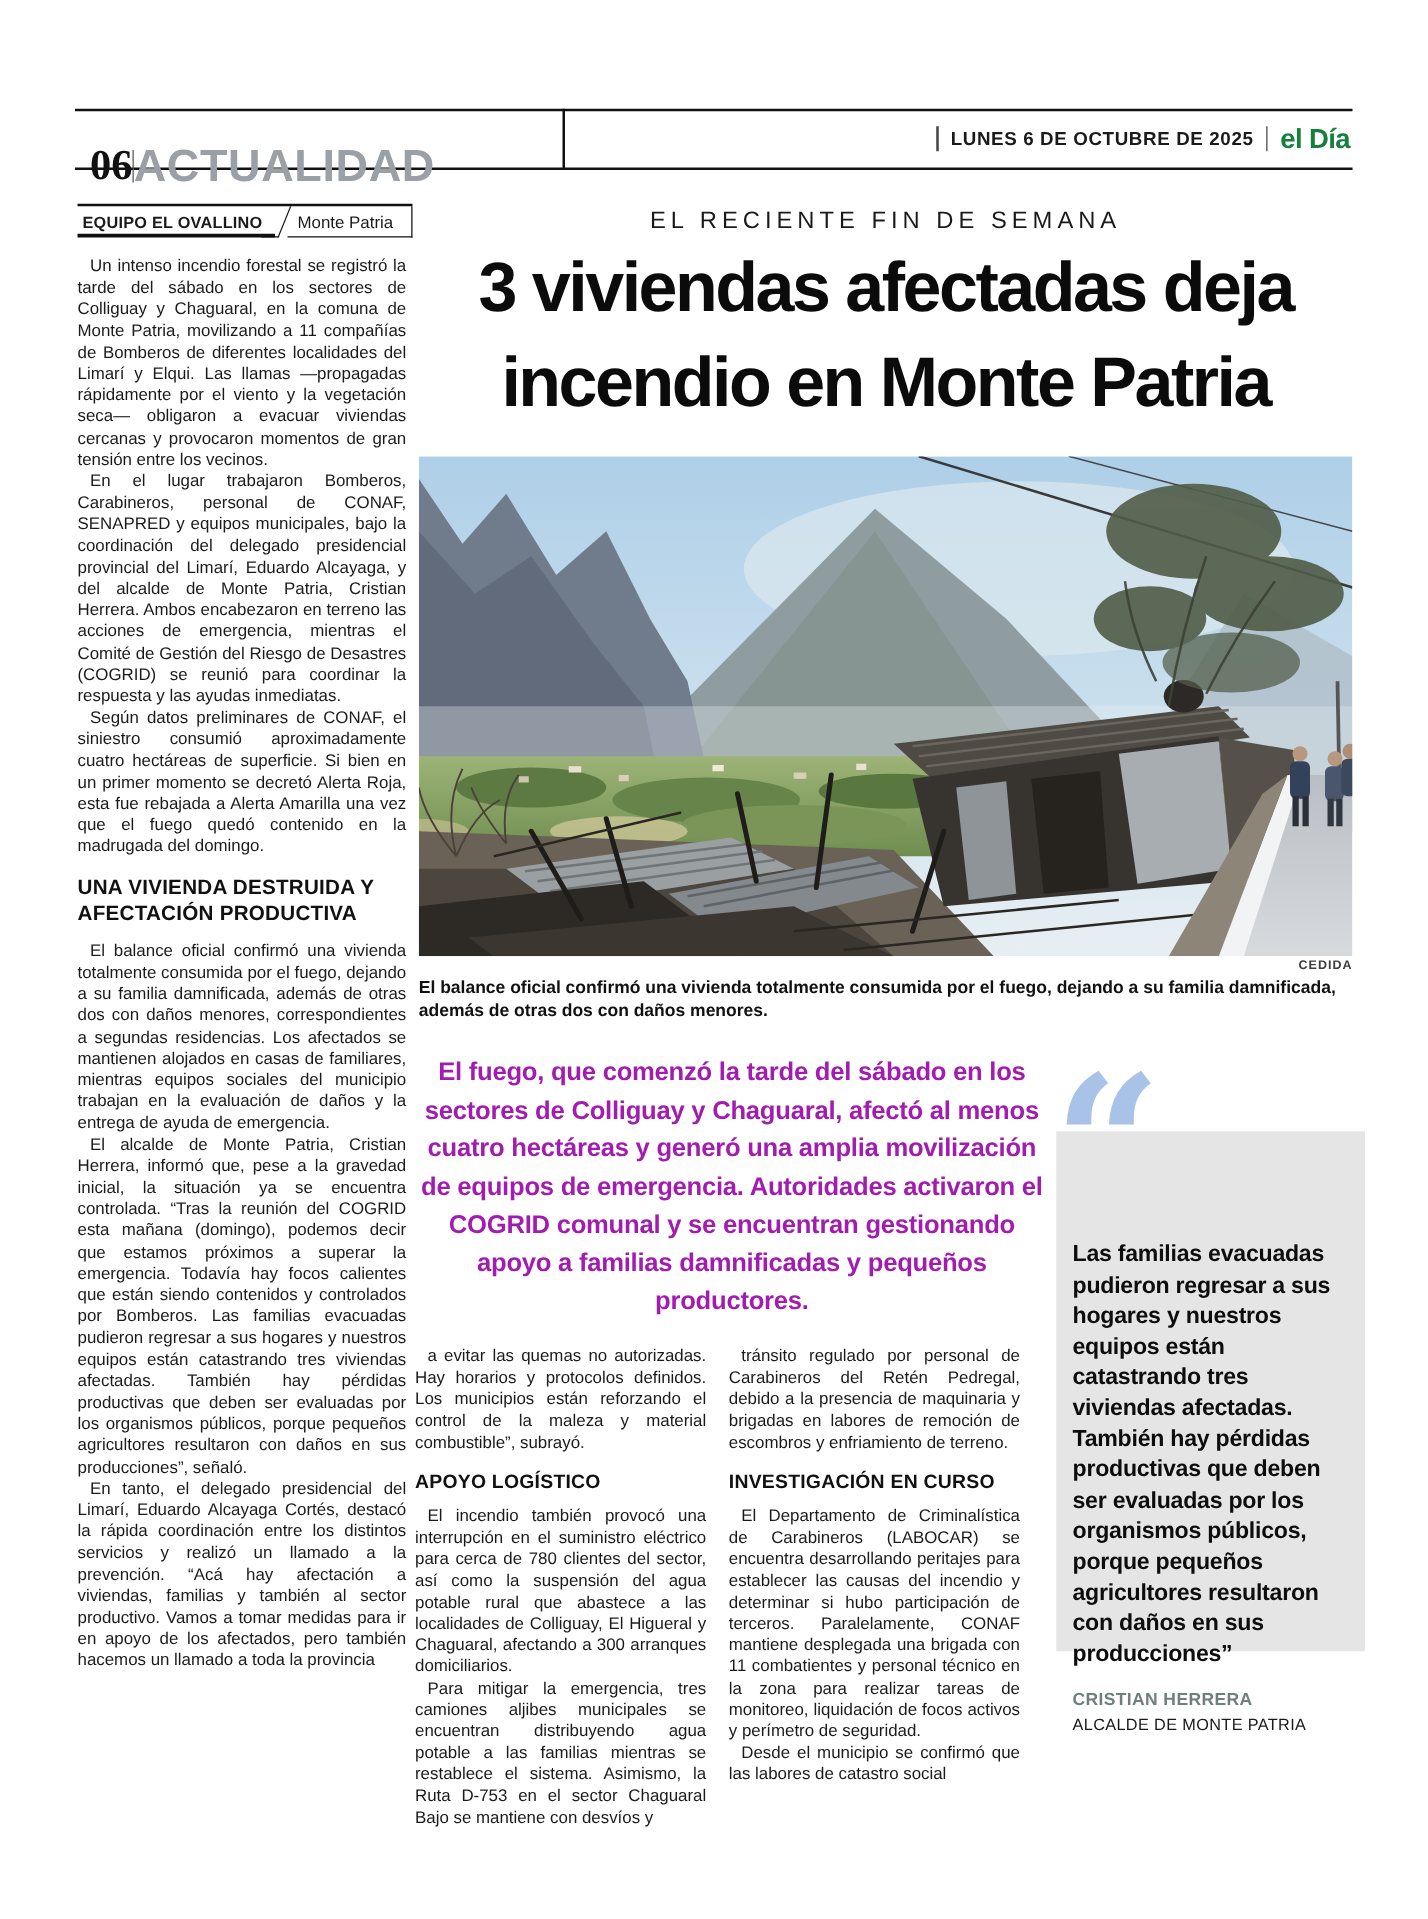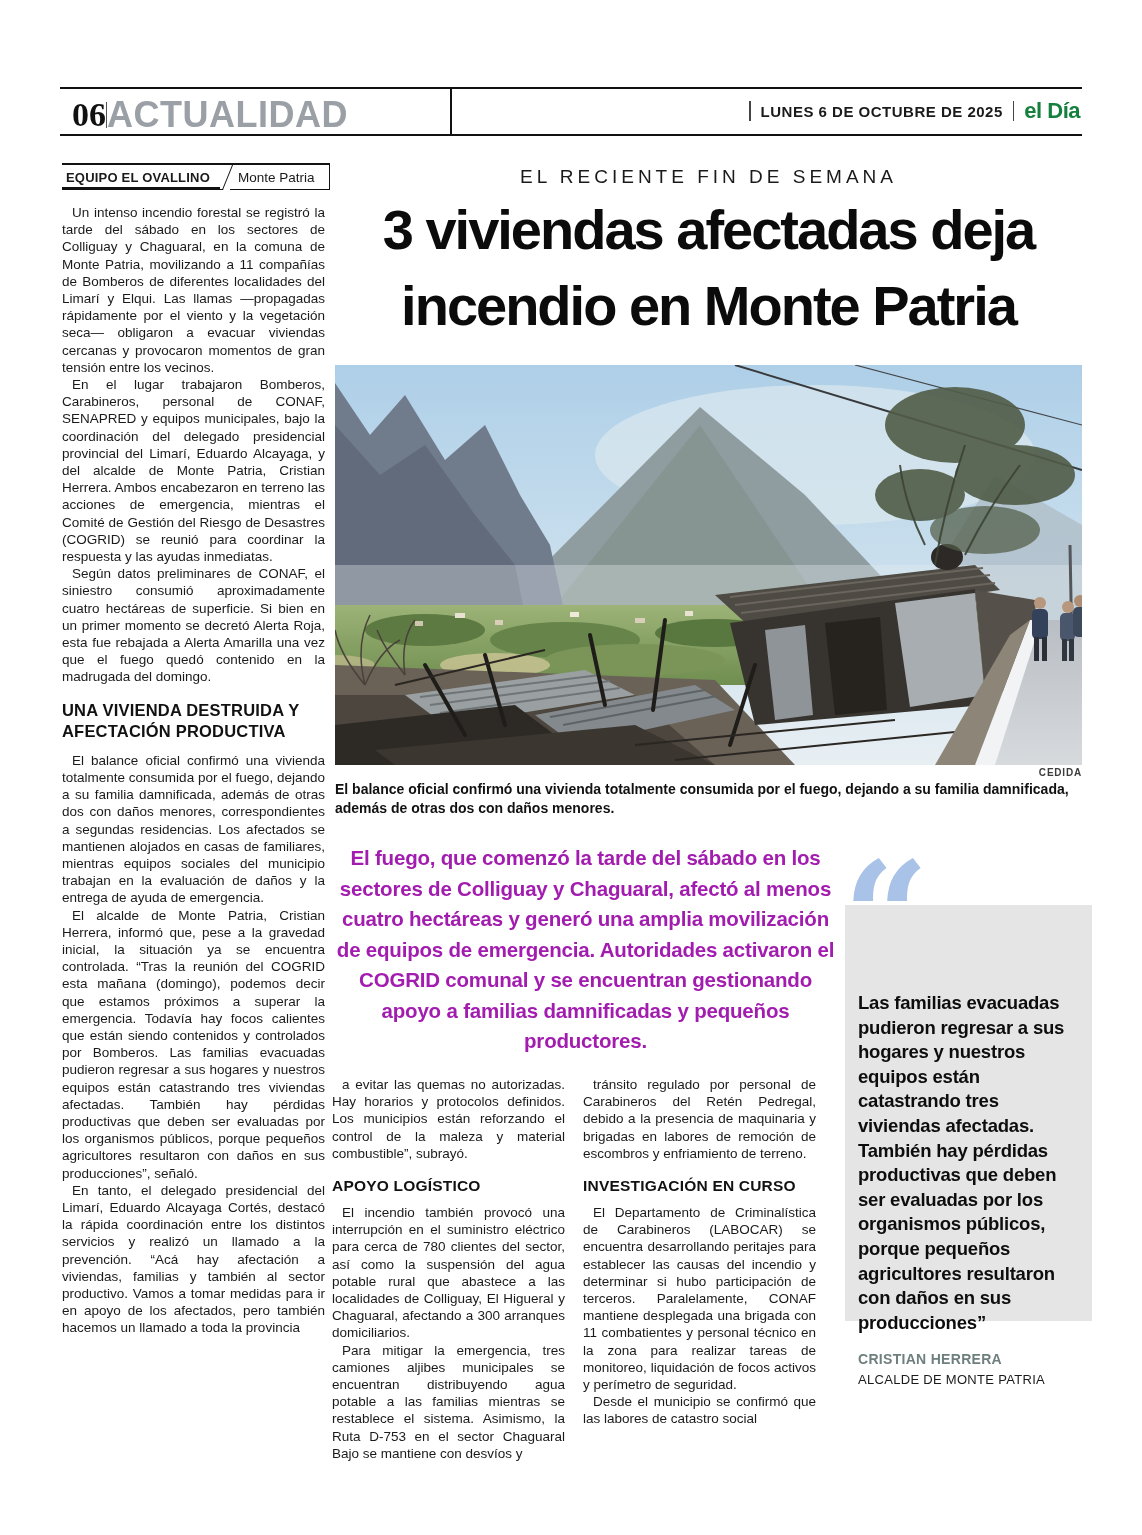--- a/index.html
+++ b/index.html
@@ -3,21 +3,21 @@
 <meta charset="utf-8">
 <style>
   * { margin:0; padding:0; box-sizing:border-box; }
   body { background:#ffffff; font-family:"Liberation Sans", sans-serif; color:#1a1a1a; }
   .page { position:relative; width:1142px; height:1535px; background:#ffffff; overflow:hidden; }
 
   
   .top-rule    { position:absolute; left:60px; right:60px; top:87px; height:2px; background:#111; }
   .bottom-rule { position:absolute; left:60px; right:60px; top:134px; height:2px; background:#111; }
   .hdr-vdiv    { position:absolute; left:450px; top:87px; height:49px; width:2px; background:#111; }
-  .hdr-left  { position:absolute; left:72px; top:94px; display:flex; align-items:center; }
+  .hdr-left  { position:absolute; left:72px; top:112px; display:flex; align-items:center; }
   .page-num  { font-family:"Liberation Serif", serif; font-size:34px; font-weight:600; color:#111; }
   .hdr-sep   { width:1px; height:26px; background:#555; }
   .section-name { font-size:36px; font-weight:bold; letter-spacing:.5px; color:#9aa0a5; }
   .hdr-right { position:absolute; right:62px; top:98px; display:flex; align-items:center; gap:10px; }
   .hdr-date  { font-size:15px; letter-spacing:.5px; color:#1a1a1a;font-weight:bold; }
   .masthead  { font-size:22px; font-weight:bold; letter-spacing:-.5px; color:#15803d; }
   .hdr-bar   { width:1.5px; height:20px; background:#444; }
 
   
   .byline { position:absolute; left:62px; top:163px; display:flex; align-items:stretch;

